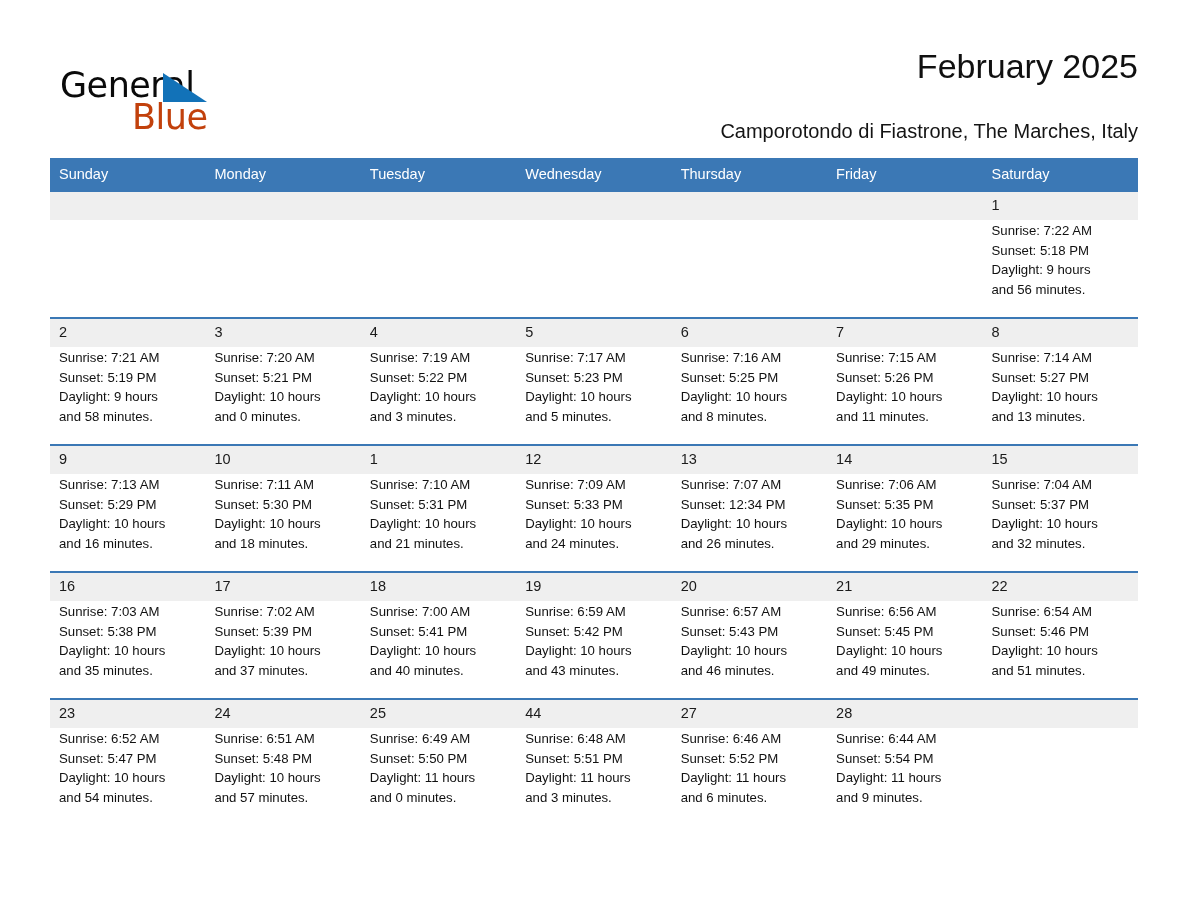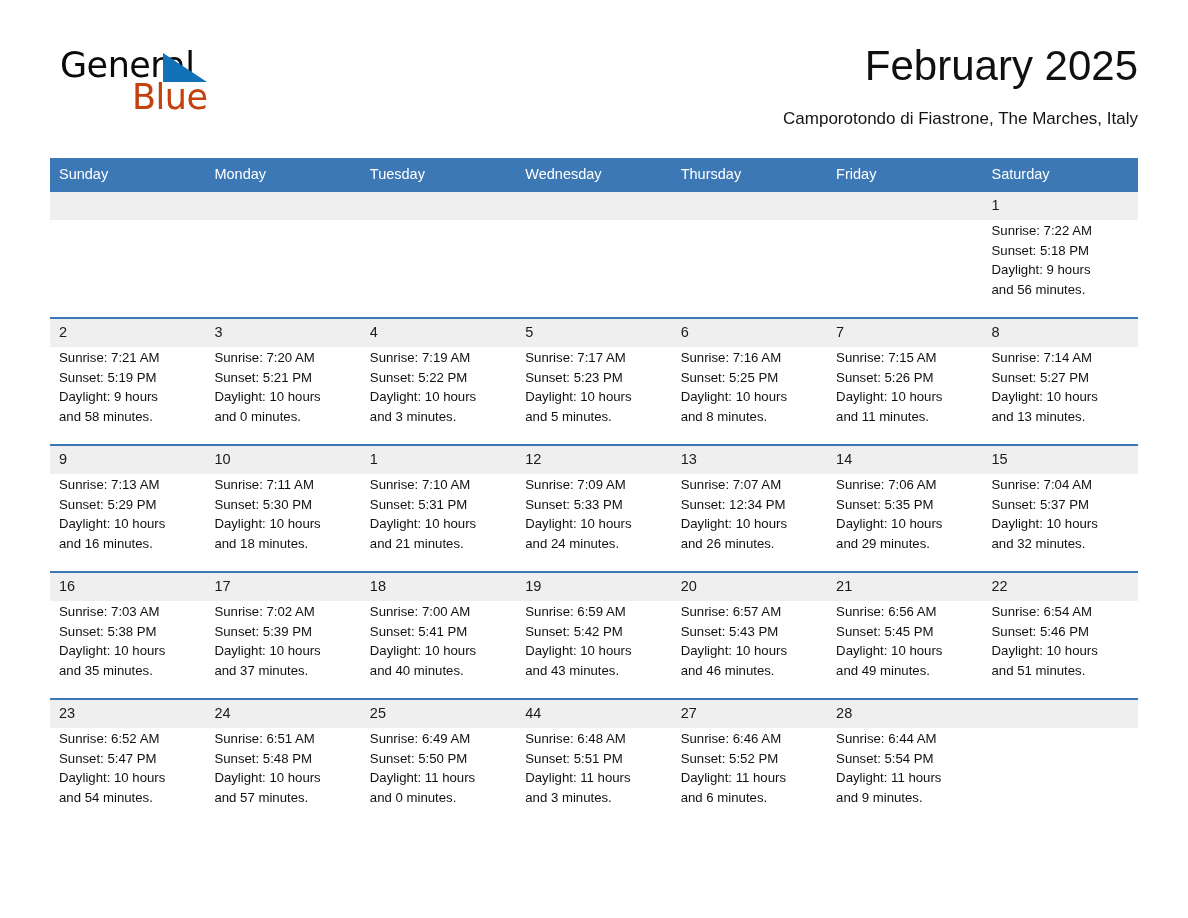--- a/index.html
+++ b/index.html
@@ -25,21 +25,21 @@
   .header {
     position: absolute;
     left: 50px;
     top: 40px;
     right: 50px;
     height: 110px;
   }
   .logo {
     position: absolute;
     left: 10px;
-    top: 8px;
+    top: 28px;
     width: 260px;
     height: 78px;
   }
   .logo-general {
     position: absolute;
     left: 0;
     top: 0;
     font-size: 35px;
     line-height: 35px;
     letter-spacing: -0.5px;
@@ -67,31 +67,31 @@
     font-family: "DejaVu Sans", sans-serif;
     font-weight: 400;
   }
   .title-block {
     position: absolute;
     right: 0;
     top: 0;
     text-align: right;
   }
   .cal-title {
-    font-size: 42px;
+    font-size: 34px;
     line-height: 52px;
     font-weight: 400;
     color: #101010;
     letter-spacing: 0px;
     white-space: nowrap;
     text-align: right;
   }
   .cal-subtitle {
-    margin-top: 14px;
-    font-size: 17px;
+    margin-top: 26px;
+    font-size: 20px;
     line-height: 26px;
     font-weight: 400;
     color: #141414;
     white-space: nowrap;
   }
 
   
   .calendar {
     position: absolute;
     left: 50px;

